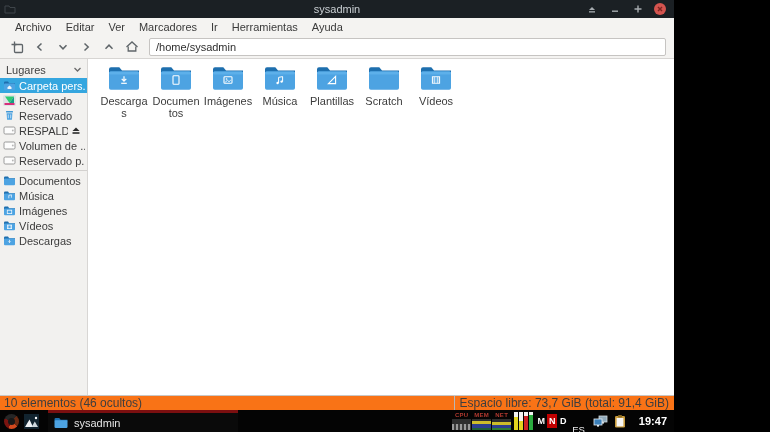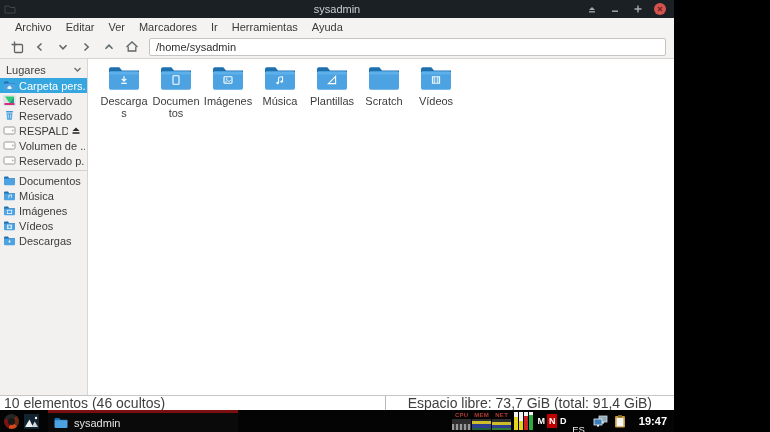--- a/index.html
+++ b/index.html
@@ -38,23 +38,23 @@
   .side-item .eject { margin-left:auto; margin-right:4px; flex:0 0 auto; }
   .side-sep { height:1px; background:#d3d1cf; margin:2px 0; }
 
   .iconview { flex:1; background:#fff; padding:6px 4px 0 10px; display:flex; flex-wrap:wrap; align-content:flex-start; }
   .file-item { width:50px; display:flex; flex-direction:column; align-items:center; margin:0 1px; }
   .ficon { position:relative; width:32px; height:27px; flex:0 0 27px; }
   .ficon .emblem { position:absolute; left:10px; top:9px; }
   .flabel { margin-top:3px; font-size:11px; line-height:12px; color:#3c3c3c; text-align:center; word-break:break-word; }
 
   
-  .statusbar { height:15px; flex:0 0 15px; background:#ffffff; border-top:1px solid #c9c7c5; display:flex; align-items:center; font-size:14px; color:#3e3e3e; }
+  .statusbar { height:15px; flex:0 0 15px; background:#f97316; border-top:1px solid #c9c7c5; display:flex; align-items:center; font-size:12px; color:#3e3e3e; }
   .status-left { padding-left:4px; }
-  .status-right { margin-left:auto; border-left:1px solid #b9b7b5; height:100%; display:flex; align-items:center; padding:0 22px; }
+  .status-right { margin-left:auto; border-left:1px solid #b9b7b5; height:100%; display:flex; align-items:center; padding:0 5px; }
 
   
   .taskbar { height:22px; flex:0 0 22px; background:#040404; display:flex; align-items:center; }
   .launcher { width:17px; height:17px; margin-left:3px; display:flex; align-items:center; justify-content:center; }
   .logo-circle { width:15px; height:15px; border-radius:50%;
      background:conic-gradient(from 130deg,#d2491e 0 20%,#7a1410 20% 45%,#262626 45% 75%,#6b2a12 75% 100%);
      position:relative; }
   .logo-circle::after{ content:""; position:absolute; left:4px; top:4px; width:7px; height:7px; border-radius:50%; background:#181818; }
   .task-button { margin-left:8px; width:190px; height:100%; display:flex; align-items:center; gap:5px; padding-left:5px;
      border-top:3px solid var(--task-indicator); color:#e4e4e4; background:#0a0a0a; }

